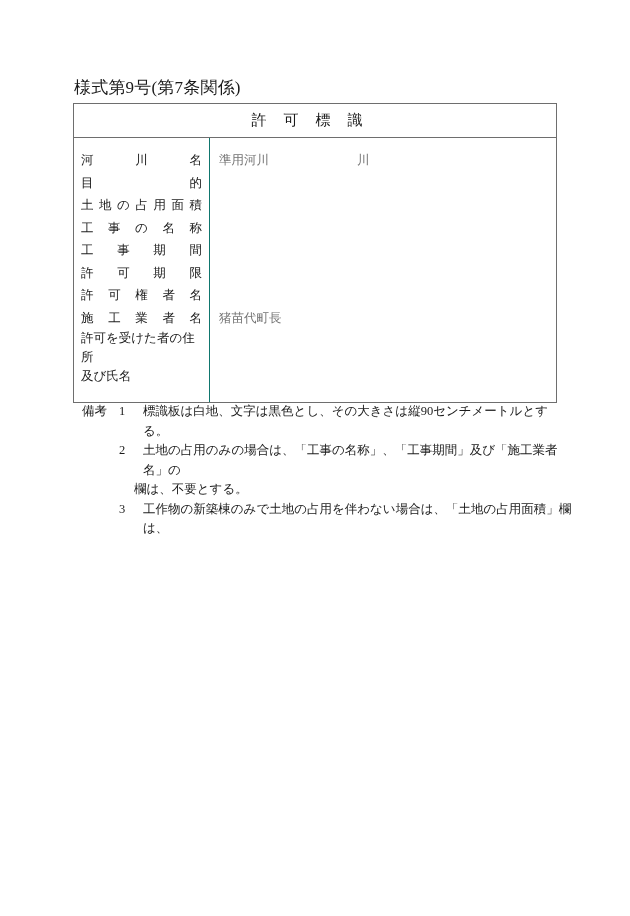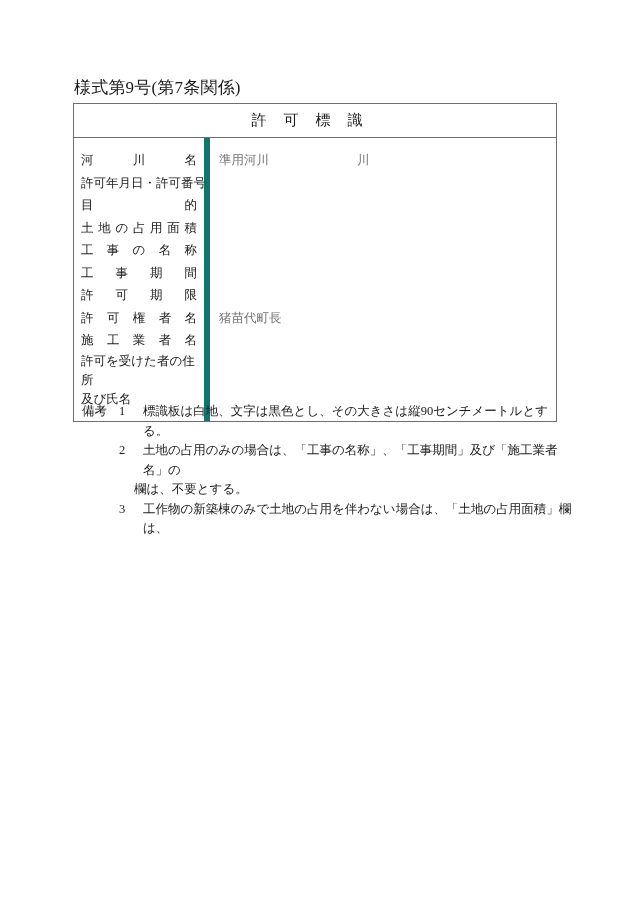--- a/index.html
+++ b/index.html
@@ -69,21 +69,21 @@
 
   .table-body {
     display: flex;
     align-items: stretch;
     min-height: 256px;
   }
 
   .label-col {
     width: 136px;
     box-sizing: border-box;
-    border-right: 6px solid #0f766e;
+    border-right: 1px solid #0f766e;
     padding: 11px 7px 12px 7px;
     flex: 0 0 136px;
   }
 
   .value-col {
     flex: 1 1 auto;
     box-sizing: border-box;
     padding: 11px 9px 12px 9px;
     position: relative;
   }
@@ -177,21 +177,20 @@
     <div class="table-header">
       <div class="title">
         <span class="title-spaced">許可標識</span>
       </div>
     </div>
 
     <div class="table-body">
 
       <div class="label-col">
         <div class="lbl">河川名</div>
-        <div class="lbl">許可年月日・許可番号</div>
         <div class="lbl">目的</div>
         <div class="lbl">土地の占用面積</div>
         <div class="lbl">工事の名称</div>
         <div class="lbl">工事期間</div>
         <div class="lbl">許可期限</div>
         <div class="lbl">許可権者名</div>
         <div class="lbl">施工業者名</div>
         <div class="lbl wrap">
           <span class="l1">許可を受けた者の住所</span>
           <span class="l2">及び氏名</span>

